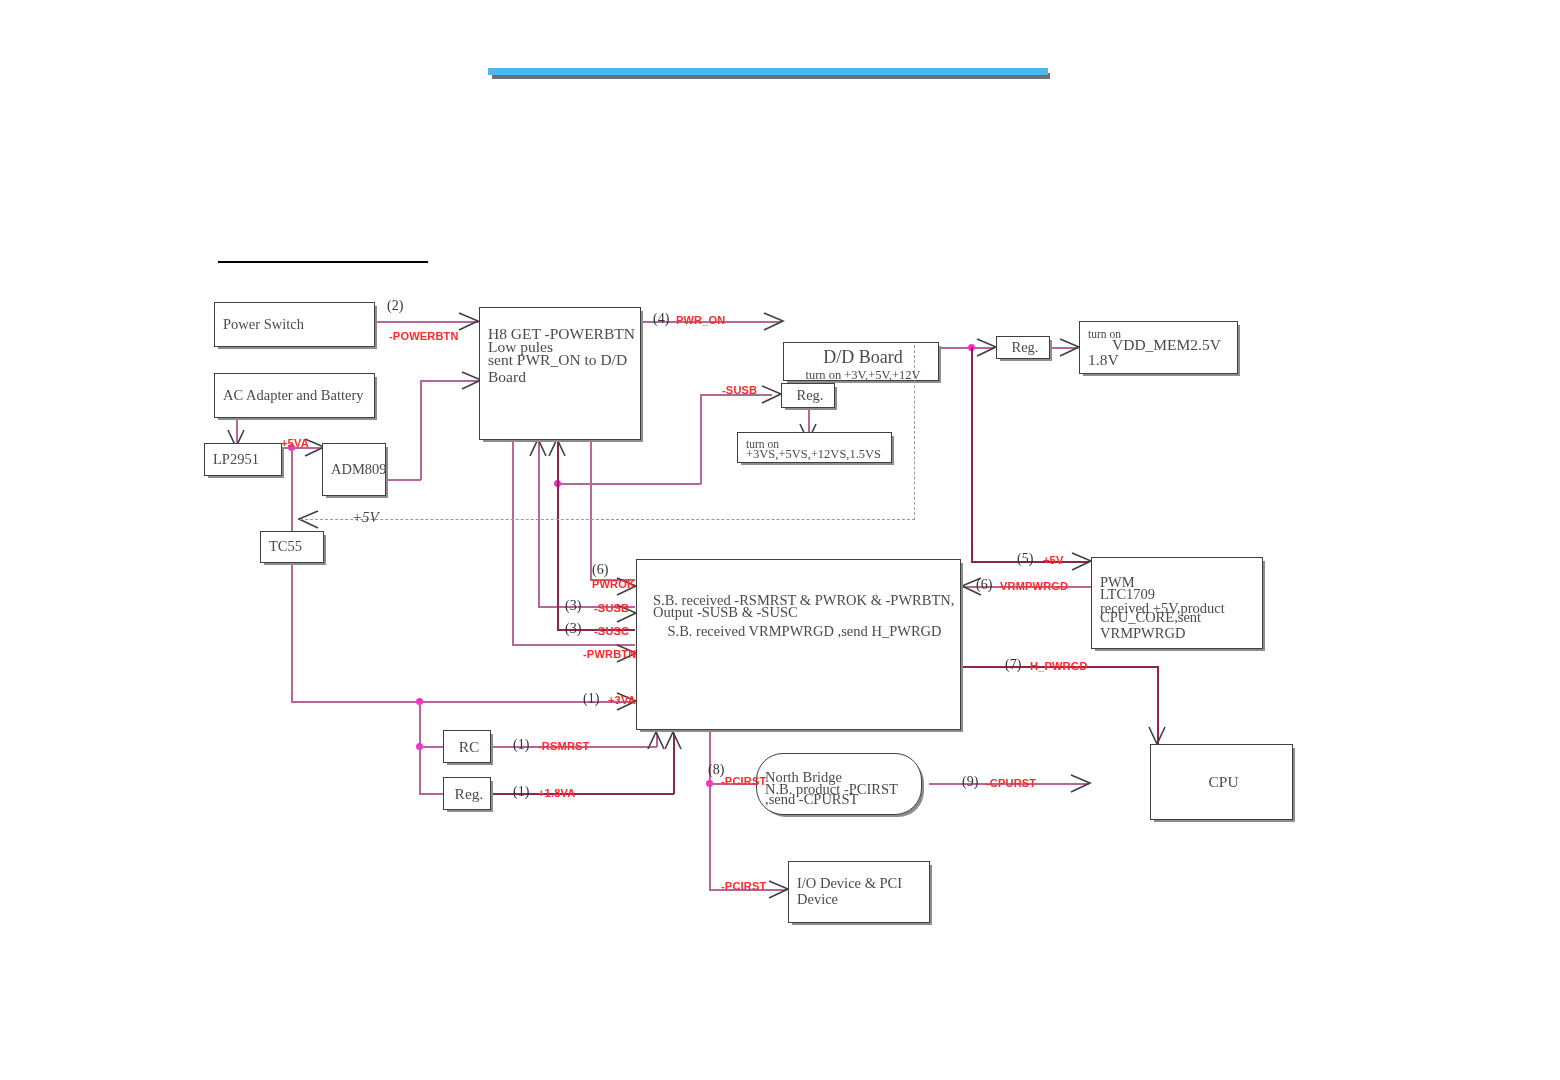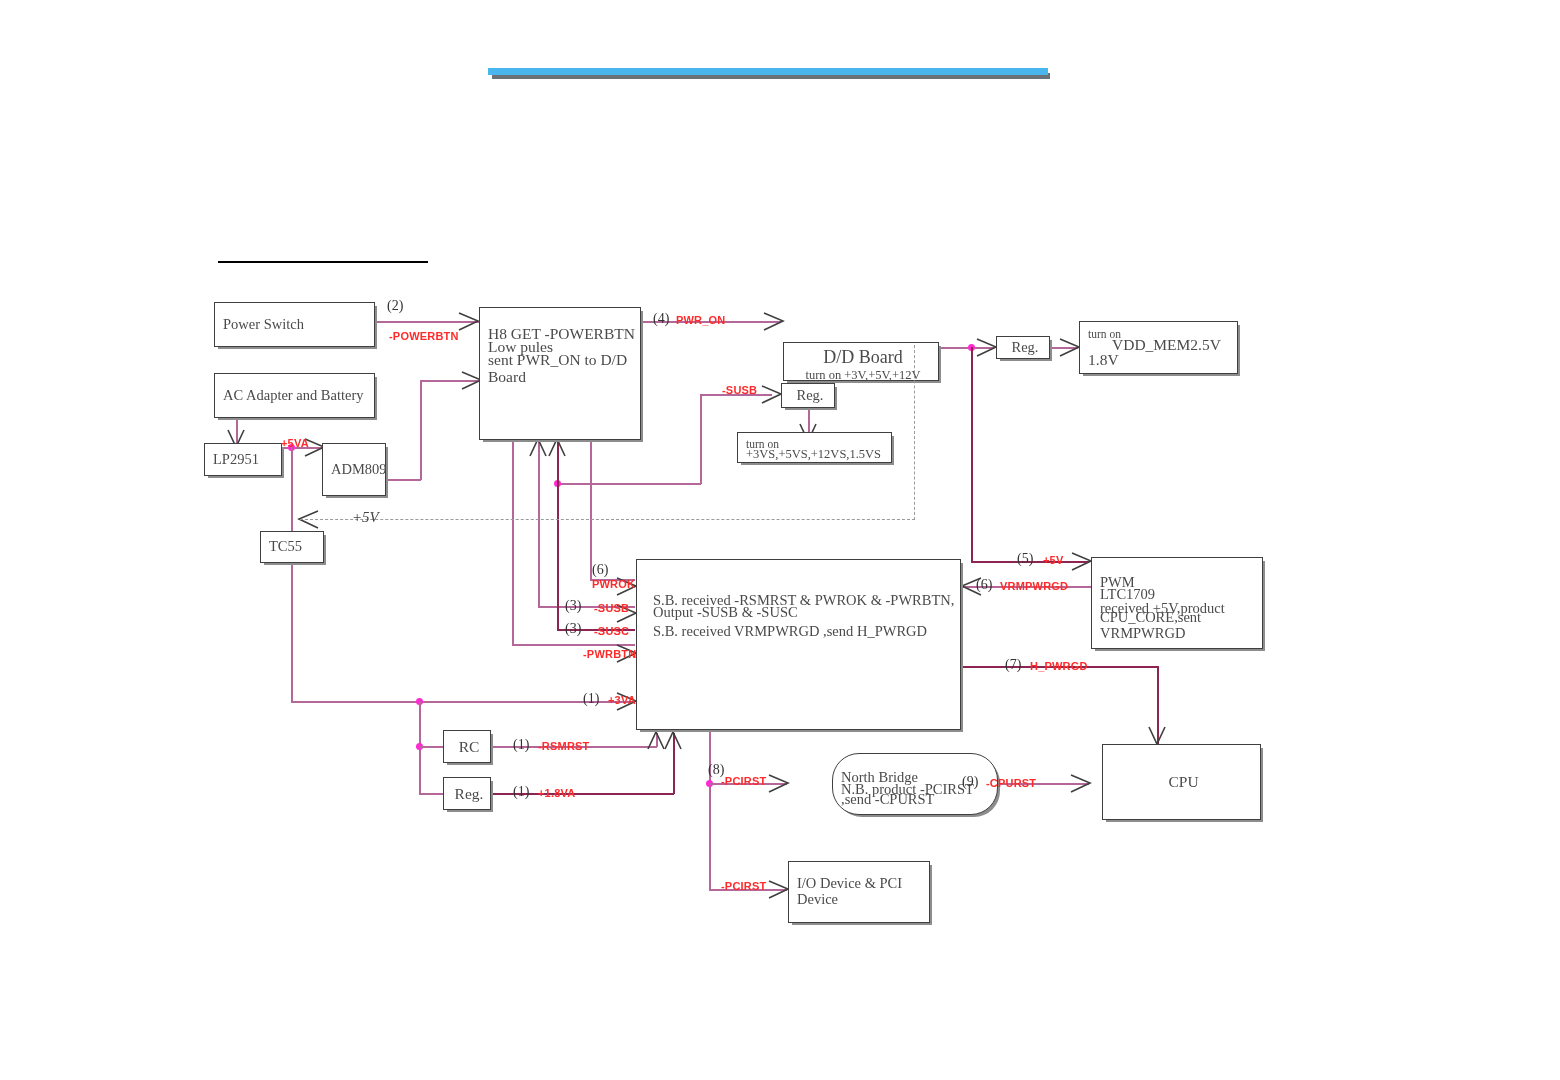--- a/index.html
+++ b/index.html
@@ -201,45 +201,45 @@
 
 <div class="box" style="left:1079px;top:321px;width:159px;height:53px;">
   <div class="txt f11" style="top:6px;">turn on</div>
   <div class="txt f15" style="top:15px;margin-left:24px;">VDD_MEM2.5V</div>
   <div class="txt f15" style="top:30px;">1.8V</div>
 </div>
 
 <div class="box" style="left:636px;top:559px;width:325px;height:171px;">
   <div class="txt f14" style="left:16px;top:33px;">S.B. received -RSMRST &amp; PWROK &amp; -PWRBTN,</div>
   <div class="txt f14" style="left:16px;top:45px;">Output -SUSB &amp; -SUSC</div>
-  <div class="txt f14" style="left:16px;top:64px;">S.B. received VRMPWRGD ,send H_PWRGD</div>
+  <div class="txt f14" style="left:16px;top:64px;text-align:center;">S.B. received VRMPWRGD ,send H_PWRGD</div>
 </div>
 
 <div class="box" style="left:1091px;top:557px;width:172px;height:92px;">
   <div class="txt f14" style="top:17px;">PWM</div>
   <div class="txt f14" style="top:29px;">LTC1709</div>
   <div class="txt f14" style="top:43px;">received +5V,product</div>
   <div class="txt f14" style="top:52px;">CPU_CORE,sent VRMPWRGD</div>
 </div>
 
 <div class="box" style="left:443px;top:730px;width:48px;height:33px;">
   <div class="txt f15 c-mid center">RC</div>
 </div>
 
 <div class="box" style="left:443px;top:777px;width:48px;height:33px;">
   <div class="txt f15 c-mid center">Reg.</div>
 </div>
 
-<div class="box" style="left:832px;top:753px;width:166px;height:62px;border-radius:27px;">
+<div class="box" style="left:756px;top:753px;width:166px;height:62px;border-radius:27px;">
   <div class="txt f14" style="top:16px;">North Bridge</div>
   <div class="txt f14" style="top:28px;">N.B. product -PCIRST</div>
   <div class="txt f14" style="top:38px;">,send -CPURST</div>
 </div>
 
-<div class="box" style="left:1102px;top:744px;width:159px;height:76px;padding-left:48px;">
+<div class="box" style="left:1150px;top:744px;width:143px;height:76px;padding-left:48px;">
   <div class="txt f15 c-mid center">CPU</div>
 </div>
 
 <div class="box" style="left:788px;top:861px;width:142px;height:62px;">
   <div class="txt f14 c-mid">I/O Device &amp; PCI Device</div>
 </div>
 
 <div id="rail-5v"></div>
 <div id="rail-5v-v"></div>
 <div id="rail-label">+5V</div>

